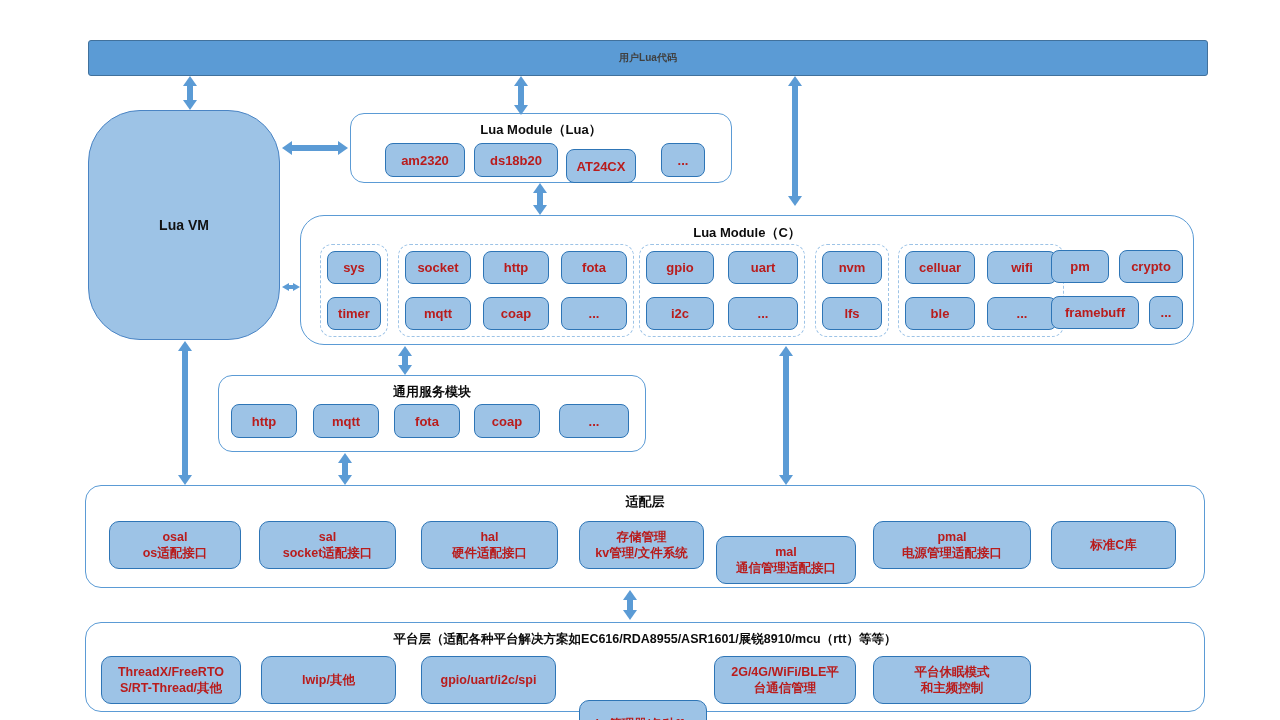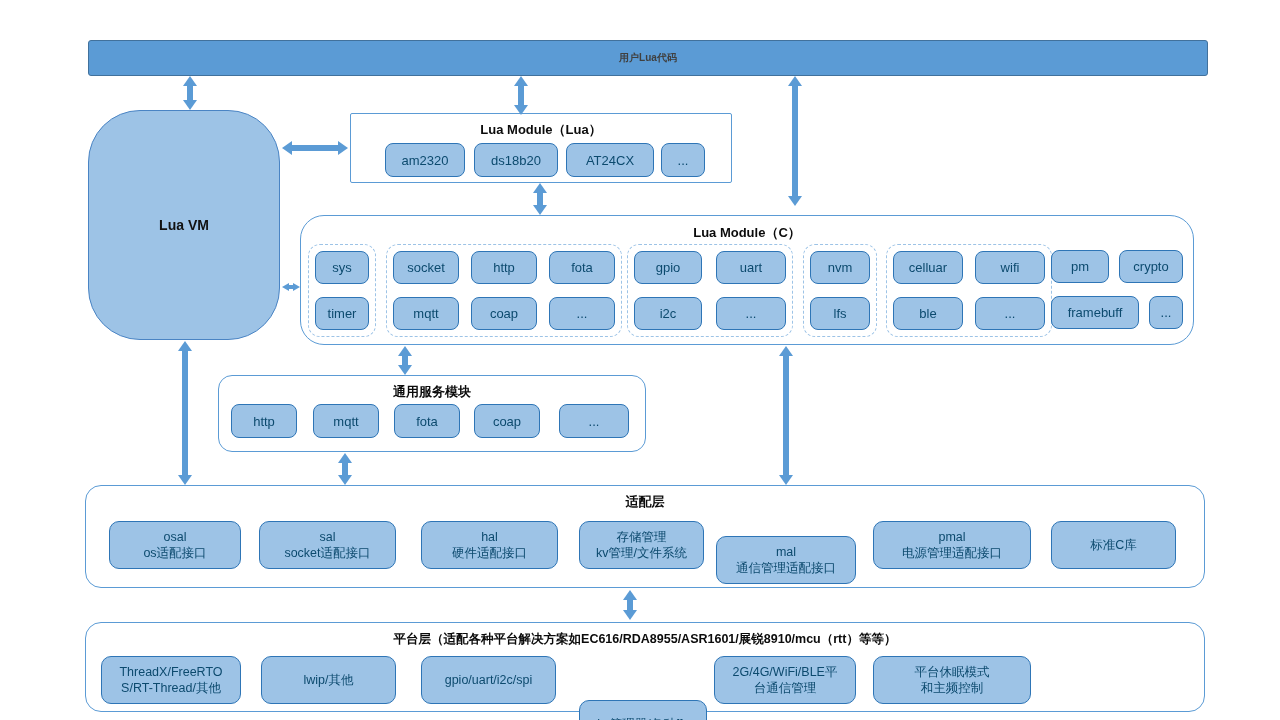--- a/index.html
+++ b/index.html
@@ -30,26 +30,26 @@
   
   .bigblock{position:absolute;left:88px;top:110px;width:192px;height:230px;
     background:var(--chip-fill);border:1.5px solid #4a84c4;border-radius:52px;
     display:flex;align-items:center;justify-content:center;
     font-size:14px;font-weight:bold;}
 
   
   .c{position:absolute;height:34px;background:var(--chip-fill);
     border:1.5px solid var(--chip-border);border-radius:8px;
     display:flex;align-items:center;justify-content:center;
-    font-size:13px;font-weight:normal;color:#0c4a6e;white-space:nowrap;}
+    font-size:13px;font-weight:bold;color:#b91c1c;white-space:nowrap;}
   .cf{position:static;height:33px;}                 
 
   
   .group{position:absolute;padding:6px;border-radius:12px;}
-  .dashed{border:1.5px dashed var(--dashed-border);}
+  .dashed{border:1.5px dashed var(--dashed-border);margin-left:12px;}
   .grid{display:grid;gap:13px 12px;}
 
   
   .c2{flex-direction:column;line-height:1.3;font-size:12.5px;white-space:pre-line;text-align:center;height:48px;border-radius:10px;}
 
   
   .av{position:absolute;width:6px;background:var(--arrow);}
   .av::before{content:"";position:absolute;left:-4px;top:-9px;
     border-left:7px solid transparent;border-right:7px solid transparent;
     border-bottom:10px solid var(--arrow);}
@@ -69,25 +69,25 @@
 </style>
 </head>
 <body>
 
 <div class="canvas">
 
   <div class="topbar">用户Lua代码</div>
 
   <div class="bigblock">Lua VM</div>
 
-  <div class="wbox" style="left:350px;top:113px;width:382px;height:70px;border-radius:2px;">
+  <div class="wbox" style="left:350px;top:113px;width:382px;height:70px;border-radius:14px;">
     <div class="btitle" style="top:7px;">Lua Module（Lua）</div>
     <div class="c" style="left:34px;top:29px;width:80px;">am2320</div>
     <div class="c" style="left:123px;top:29px;width:84px;">ds18b20</div>
-    <div class="c" style="left:215px;top:29px;width:88px;">AT24CX</div>
+    <div class="c" style="left:215px;top:35px;width:70px;">AT24CX</div>
     <div class="c" style="left:310px;top:29px;width:44px;">...</div>
   </div>
 
   <div class="wbox" style="left:300px;top:215px;width:894px;height:130px;border-radius:24px;">
     <div class="btitle" style="top:8px;">Lua Module（C）</div>
 
     <div class="group dashed grid" style="left:7px;top:28px;grid-template-columns:54px;">
       <div class="c cf">sys</div>
       <div class="c cf">timer</div>
     </div>

